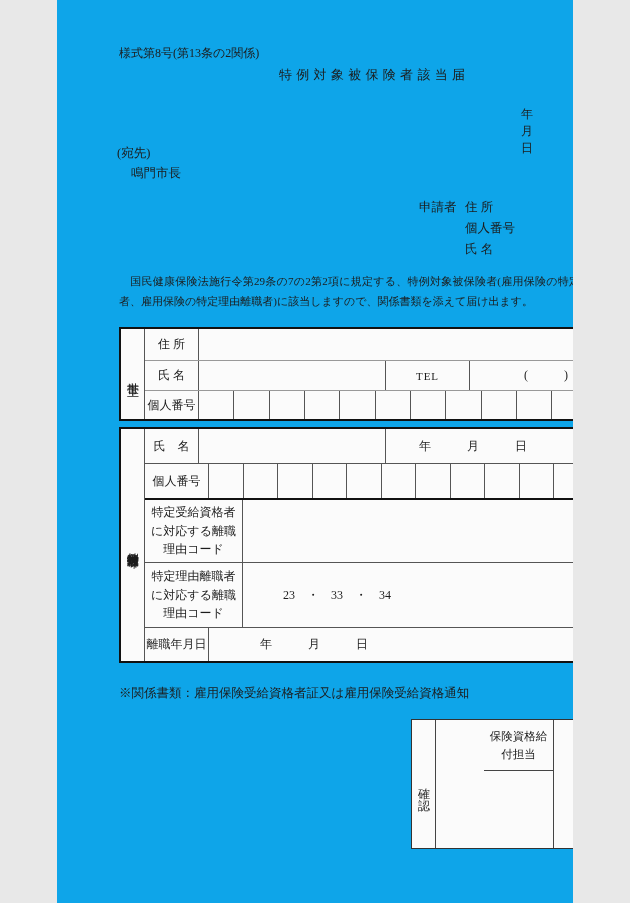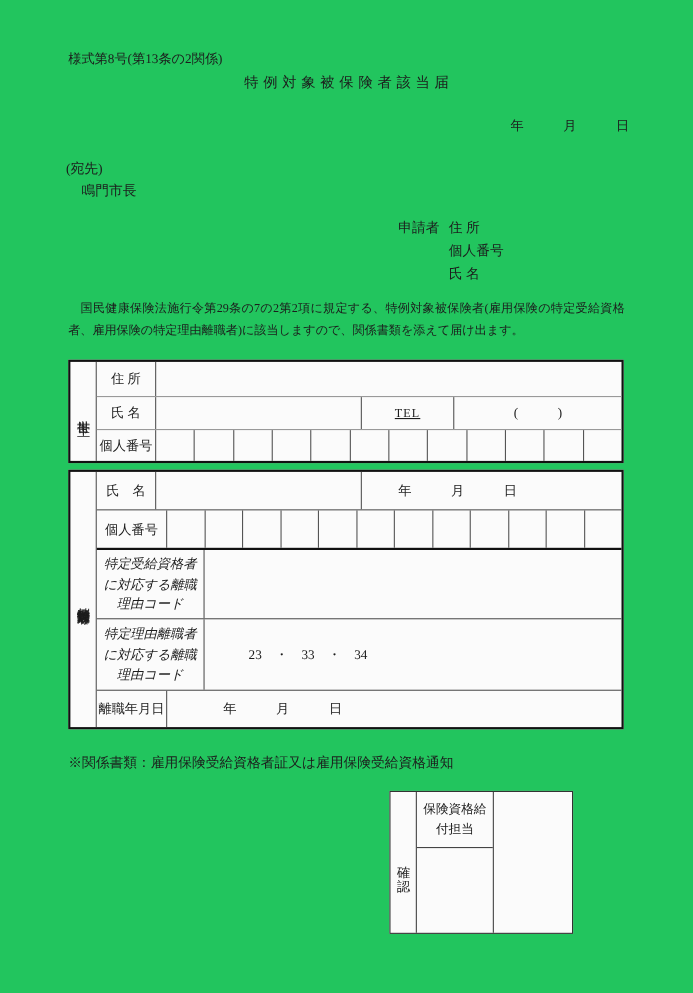--- a/index.html
+++ b/index.html
@@ -1,21 +1,21 @@
 <!DOCTYPE html>
 <html><head>
 <meta charset="utf-8">
 <style>
   * { box-sizing: border-box; margin: 0; padding: 0; }
   html, body { background: #e8e8e8; }
   .page {
     position: relative;
-    width: 630px; height: 903px;
+    width: 516px; height: 903px;
     margin: 0 auto;
-    background: #22c55e;
+    background: #0ea5e9;
     color: #1c1c1c;
     font-family: "Liberation Serif", "DejaVu Serif", serif;
     font-size: 12px;
     overflow: hidden;
     padding-left: 32px;
   }
   .abs { position: absolute; }
 
   
   .form-number { left: 62px; top: 45px; font-size: 12px; }
@@ -56,47 +56,47 @@
   .t1 { left: 62px; top: 327px; width: 505px; height: 94px; }
   .t1 .r1 { height: 32px; }
   .t1 .r2 { height: 30px; }
   .t1 .r3 { flex: 1; }
   .w54 { flex: 0 0 54px; }
   .w64 { flex: 0 0 64px; }
   .w84 { flex: 0 0 84px; }
   .w98 { flex: 0 0 98px; }
   .w186 { flex: 0 0 187px; }
   .grow { flex: 1; }
-  .tel-label { font-size: 11px; letter-spacing: 1px; text-decoration: underline; }
+  .tel-label { font-size: 11px; letter-spacing: 1px; }
   .digit-boxes { flex: 1; display: flex; }
   .digit-box { flex: 1; border-left: 1px solid #555; }
   .digit-box:first-child { border-left: none; }
 
   
   .t2 { left: 62px; top: 427px; width: 505px; height: 236px; }
   .t2 .vlabel { letter-spacing: 0.5px; }
   .t2 .r1 { height: 35px; }
   .t2 .r2 { height: 36px; }
   .t2 .r3 { height: 128px; border-bottom: 1px solid #555; }
   .t2 .r4 { flex: 1; }
   .subrows { flex: 1; display: flex; flex-direction: column; min-width: 0; }
   .subrow { display: flex; min-height: 0; }
   .subrow.s1 { height: 63px; border-bottom: 1px solid #555; }
   .subrow.s2 { flex: 1; }
-  .sublabel { line-height: 1.55; padding: 2px 3px; font-style: italic; }
+  .sublabel { line-height: 1.55; padding: 2px 3px; }
   .reason-label-inner { width: 50px; text-align: center; line-height: 1.6; }
   .codes { flex: 1; display: flex; align-items: center; padding-left: 40px; }
   .date-cell { padding-left: 33px; }
   .leave-date-cell { padding-left: 51px; }
   .tel-value-cell { justify-content: center; }
 
   
   .t3 { left: 354px; top: 719px; width: 167px; height: 130px; border: 1px solid #333; }
   .t3 .vlabel { border-right: 1px solid #444; letter-spacing: 12px; padding-top: 12px; }
-  .conf-col { display: flex; flex-direction: column; min-width: 0; }
+  .conf-col { display: flex; flex-direction: column; min-width: 0; margin-left: 48px; }
   .conf-col.c1 { flex: 0 0 70px; border-right: 1px solid #444; }
   .conf-col.c2 { flex: 1; }
   .conf-head {
     height: 51px; border-bottom: 1px solid #444;
     display: flex; align-items: center; justify-content: center;
     text-align: center; font-size: 11.5px; line-height: 1.6; padding: 2px;
   }
   .conf-body { flex: 1; }
 </style>
 </head>

